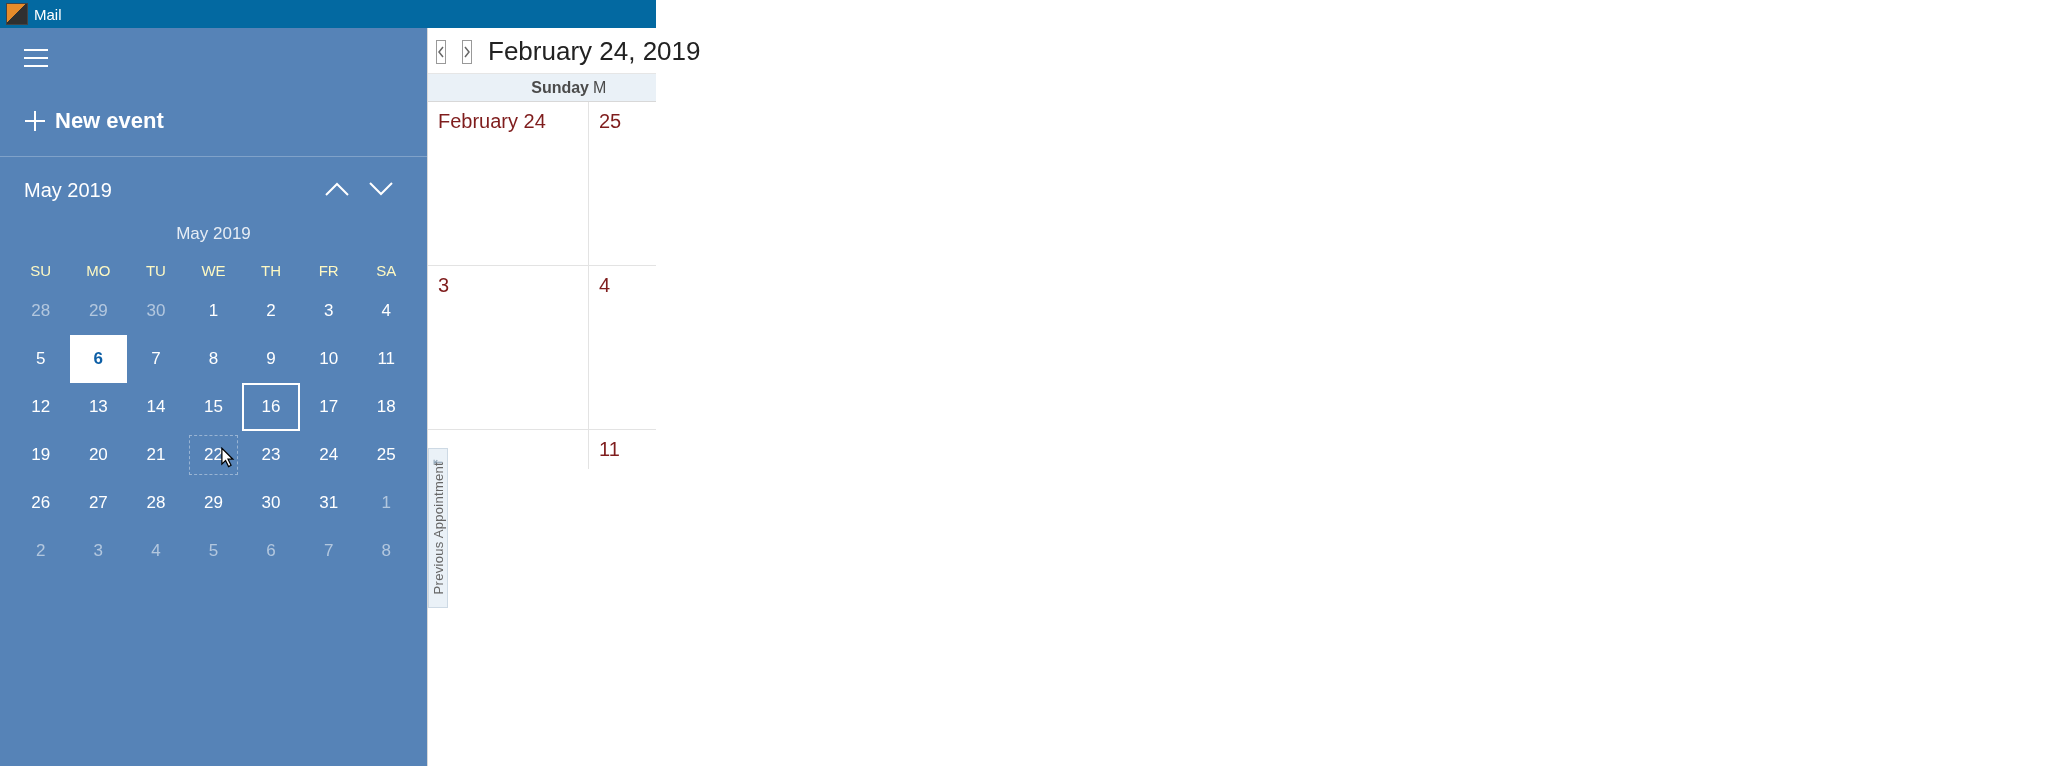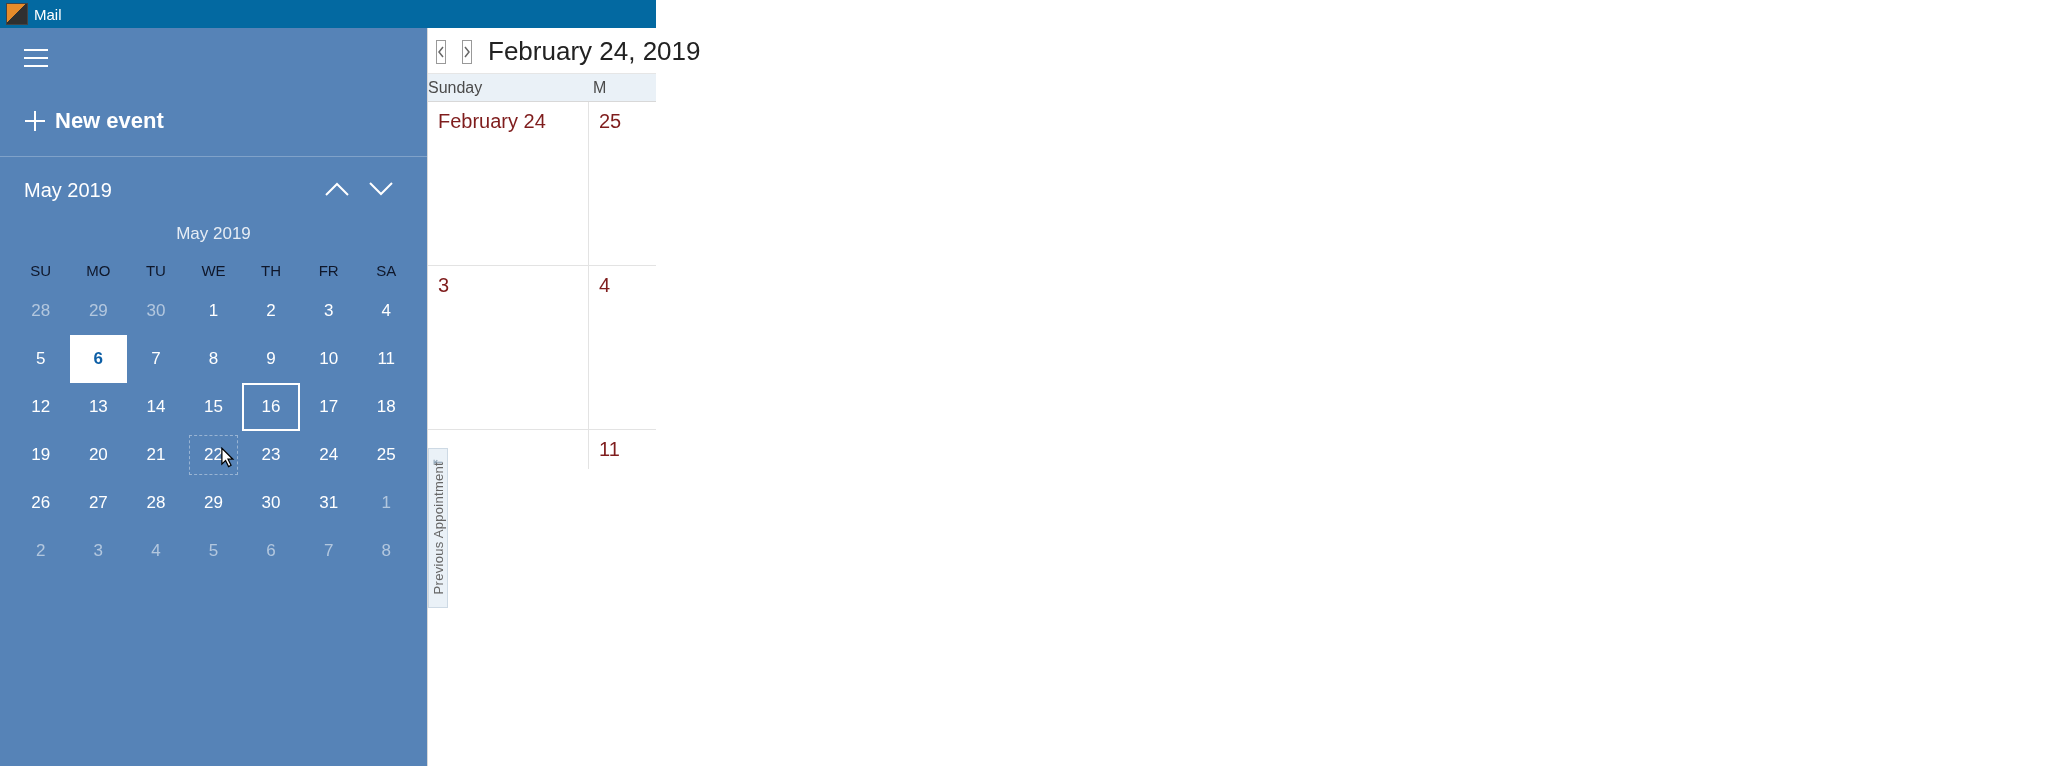--- a/index.html
+++ b/index.html
@@ -60,21 +60,21 @@
     padding: 22px 24px 14px 24px;
     font-size: 20px;
   }
   .month-nav .label { flex: 1; }
   .month-nav .chev { width: 44px; text-align:center; cursor:pointer; }
   .month-nav .chev svg { stroke:#fff; }
 
   .mini-cal { padding: 8px 12px 0 12px; }
   .mini-cal .month-label { text-align:center; font-size:17px; color: rgba(255,255,255,0.85); margin-bottom: 12px; }
   .mini-cal .grid { display:grid; grid-template-columns: repeat(7, 1fr); }
-  .mini-cal .dow { text-align:center; font-size:15px; color:#0f172a; padding:6px 0 8px 0; }
+  .mini-cal .dow { text-align:center; font-size:15px; color:#fef9c3; padding:6px 0 8px 0; }
   .mini-cal .day {
     height: 48px;
     display:flex; align-items:center; justify-content:center;
     font-size: 17px;
     cursor: pointer;
     position: relative;
   }
   .mini-cal .day.dim { color: rgba(255,255,255,0.55); }
   .mini-cal .day.today {
     background: #fff; color: #0d5fa6; font-weight:600;
@@ -121,21 +121,21 @@
 
   .dow-row {
     display:flex;
     background:#eaf1f7;
     border-bottom:1px solid #d8d8d8;
     height:28px;
     align-items:center;
     font-size:16px;
     color:#4b4b4b;
   }
-  .dow-row .c1 { width:161px; text-align:left;}
+  .dow-row .c1 { width:161px; text-align:right;font-weight:bold;}
   .dow-row .c2 { flex:1; padding-left:4px;}
 
   .week-cell-row { display:flex; height:164px; border-bottom:1px solid #e3e3e3; }
   .week-cell-row.last { border-bottom:none; height:auto; flex:1;}
   .cell { padding:8px 10px; font-size:20px; color:#7f1d1d; }
   .cell.c1 { width:161px; border-right:1px solid #e3e3e3;}
   .cell.c2 { flex:1; }
 
   .prev-appt {
     position:absolute;

